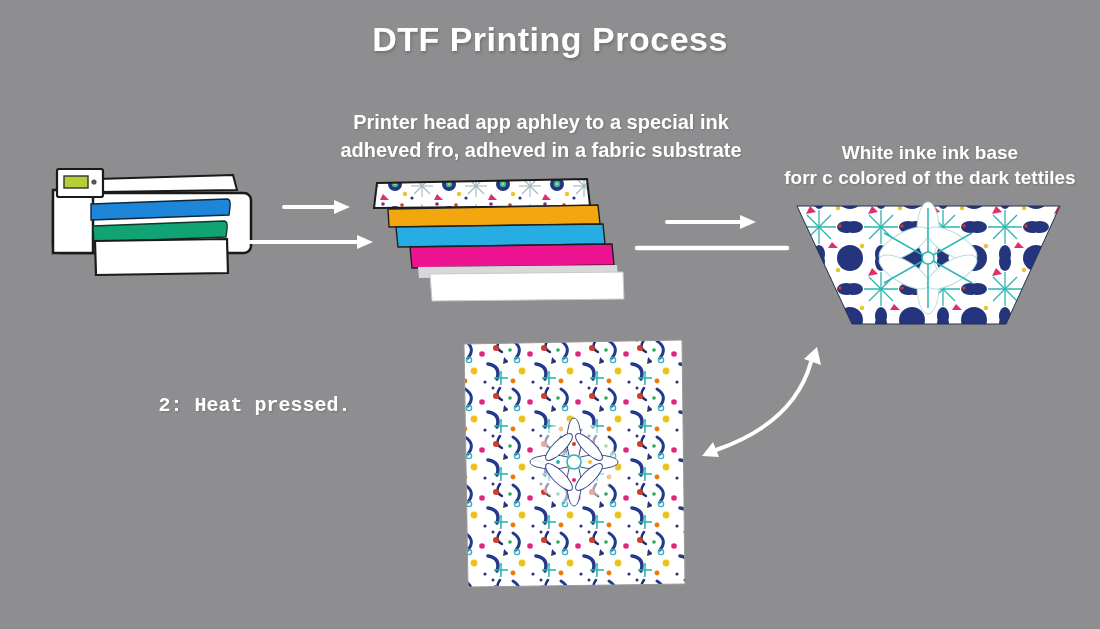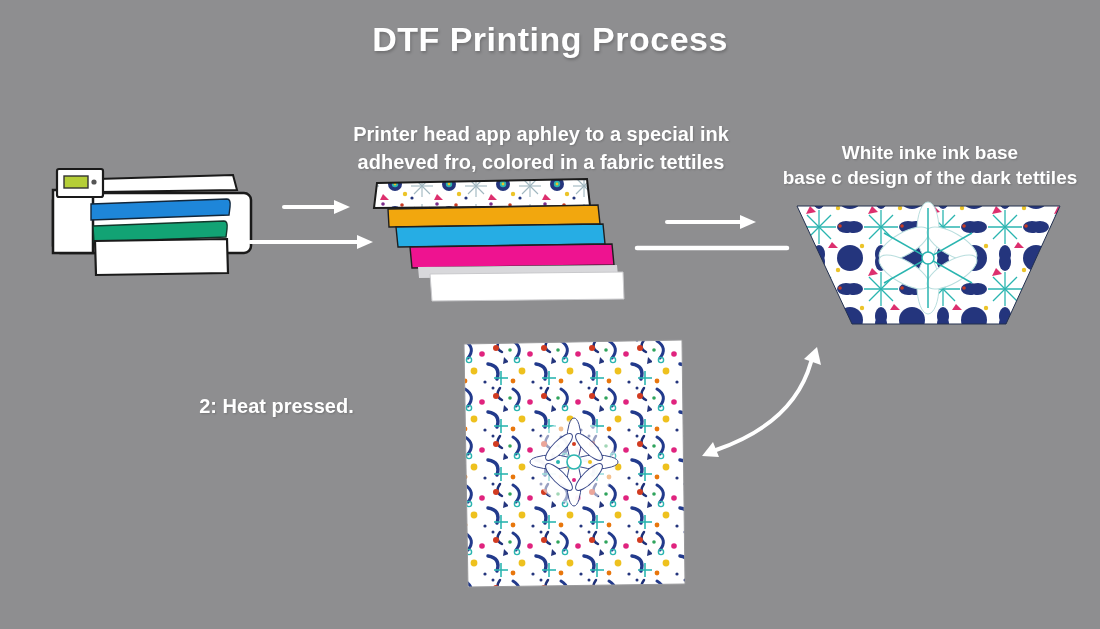--- a/index.html
+++ b/index.html
@@ -16,45 +16,45 @@
     font-size:34px;font-weight:bold;color:#fff;
     letter-spacing:.5px;
     text-shadow:1px 2px 3px rgba(0,0,0,.22);
   }
   .caption{
     position:absolute;color:#fff;text-align:center;
     font-weight:600;
     text-shadow:1px 1px 2px rgba(0,0,0,.18);
   }
   .caption span{display:block;}
-  .cap-ink{left:291px;top:120px;width:500px;font-size:20px;line-height:28px;}
+  .cap-ink{left:291px;top:108px;width:500px;font-size:20px;line-height:28px;}
   .cap-white{left:770px;top:140px;width:320px;font-size:19px;line-height:25px;}
-  .cap-heat{left:129px;top:392px;width:295px;font-size:20px;line-height:28px;}
+  .cap-heat{left:107px;top:392px;width:295px;font-size:20px;line-height:28px;font-family:Liberation Mono, monospace;}
   svg{position:absolute;display:block;}
   .svg-printer{left:45px;top:163px;}
   .svg-stack{left:355px;top:172px;}
   .svg-trap{left:788px;top:196px;}
   .svg-fabric{left:460px;top:338px;}
   .svg-arrows{left:0;top:0;pointer-events:none;}
 </style>
 </head>
 <body>
 
 <div class="canvas">
 
   <h1 class="title">DTF Printing Process</h1>
 
   <div class="caption cap-ink">
     <span>Printer head app aphley to a special ink</span>
-    <span>adheved fro, colored in a fabric tettiles</span>
+    <span>adheved fro, adheved in a fabric substrate</span>
   </div>
 
   <div class="caption cap-white">
     <span>White inke ink base</span>
-    <span>base c design of the dark tettiles</span>
+    <span>forr c colored of the dark tettiles</span>
   </div>
 
   <div class="caption cap-heat">
     <span>2: Heat pressed.</span>
   </div>
 
   <svg width="0" height="0" aria-hidden="true">
     <defs>
       <pattern id="patFilm" width="54" height="29" patternUnits="userSpaceOnUse">
         <rect width="54" height="29" fill="#ffffff"></rect>

